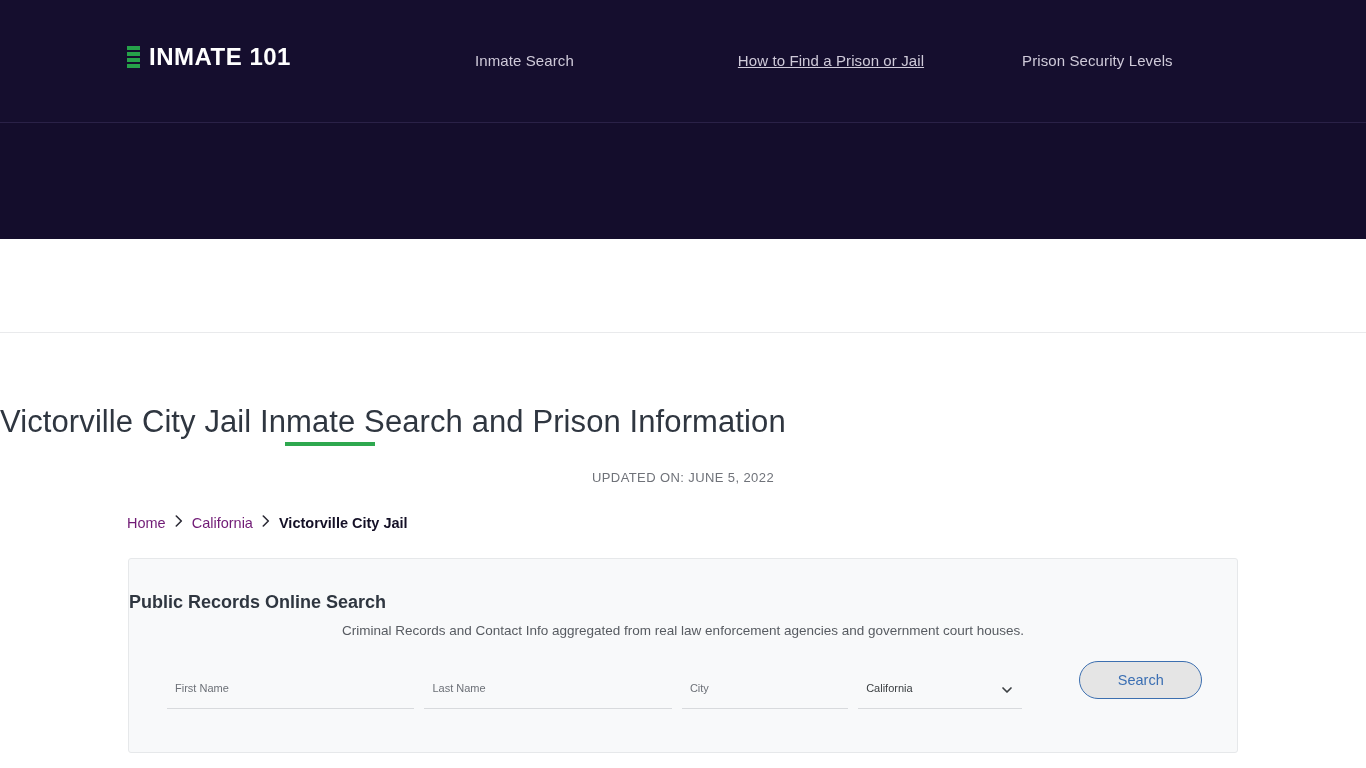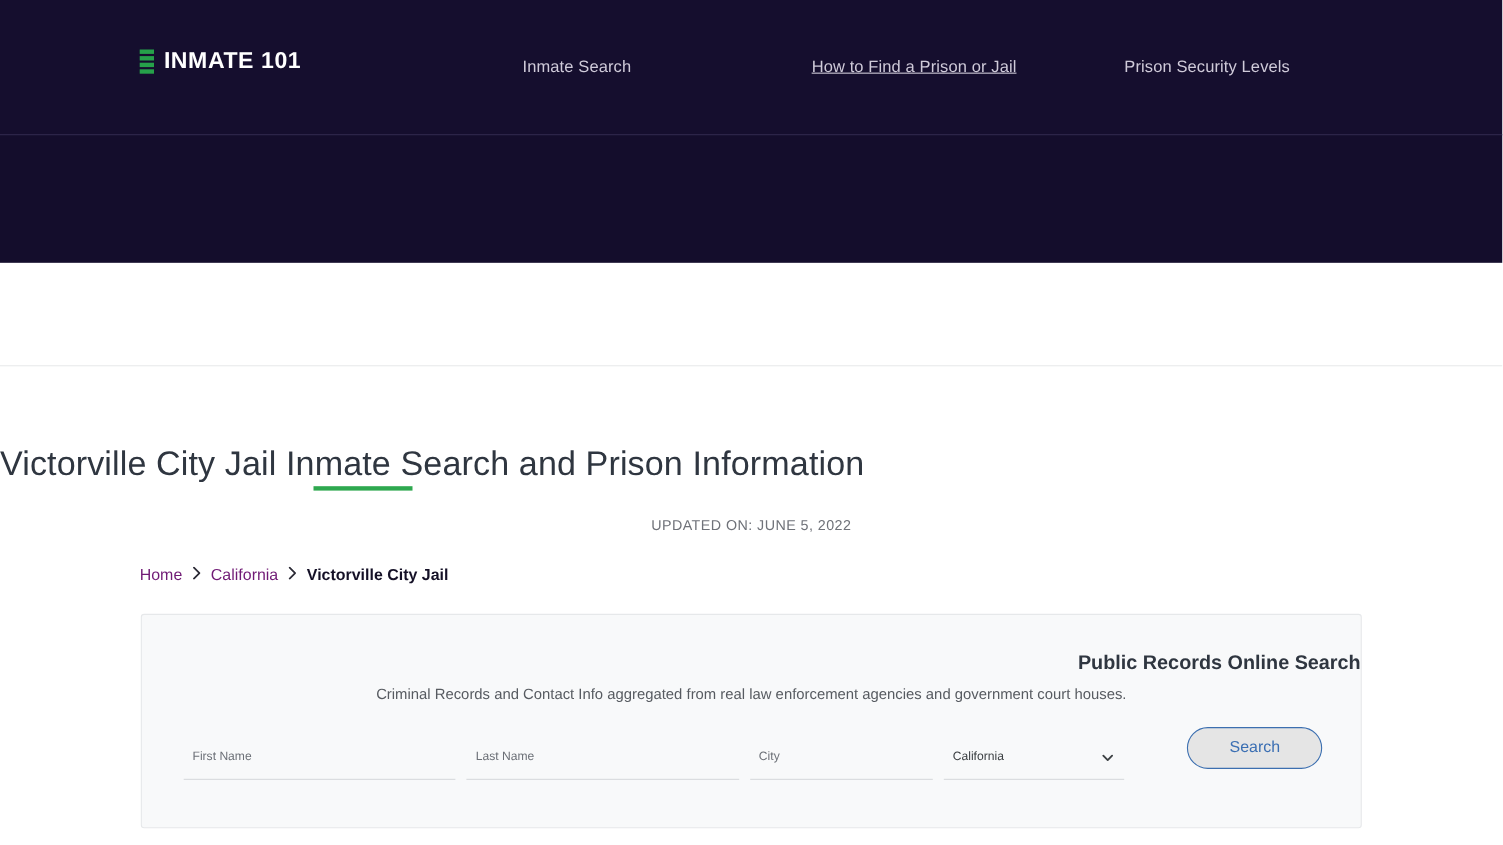--- a/index.html
+++ b/index.html
@@ -19,21 +19,21 @@
     display: flex; align-items: center;
   }
   .brand {
     position: absolute; left: 127px; top: 45px;
     display: flex; align-items: center; gap: 9px;
     text-decoration: none;
   }
   .brand-bars { display: flex; flex-direction: column; justify-content: center; gap: 2.5px; width: 13px; }
   .brand-bars i { display: block; width: 13px; height: 3.5px; background: #26a14a; }
   .brand-text {
-    color: #ffffff; font-size: 21px; font-weight: bold; letter-spacing: 0.5px;
+    color: #ffffff; font-size: 24px; font-weight: bold; letter-spacing: 0.5px;
     line-height: 1; white-space: nowrap;
   }
   .nav { position: absolute; left: 455px; top: 48px; display: flex; align-items: center; }
   .nav a {
     color: #cfcad9; font-size: 15px; text-decoration: none; white-space: nowrap;
     padding: 4px 20px; letter-spacing: .1px;
   }
   .nav a + a { margin-left: 125px; }
   .nav a.n2 { margin-left: 124px; text-decoration: underline; }
   .nav a.n3 { margin-left: 58px; }
@@ -92,21 +92,21 @@
     position: absolute; top: 470px; left: 0; width: 1366px; text-align: center;
     color: #6f7279; font-size: 13px; letter-spacing: .4px;
   }
 
   
   .card {
     position: absolute; left: 128px; top: 558px; width: 1110px; height: 195px;
     background: #f8f9fa; border: 1px solid #e6e8ea; border-radius: 3px;
   }
   .card-title {
-    position: absolute; top: 33px; left: 0; width: 100%; text-align: right;
+    position: absolute; top: 33px; left: 0; width: 100%; text-align: left;
     color: #2f3640; font-size: 18px; font-weight: bold; margin: 0;
   }
   .card-sub {
     position: absolute; top: 64px; left: 0; width: 100%; text-align: center;
     color: #575b61; font-size: 13.5px;
   }
   .form-row {
     position: absolute; top: 110px; left: 38px; width: 1035px; height: 50px;
     display: flex; align-items: flex-start;
   }

